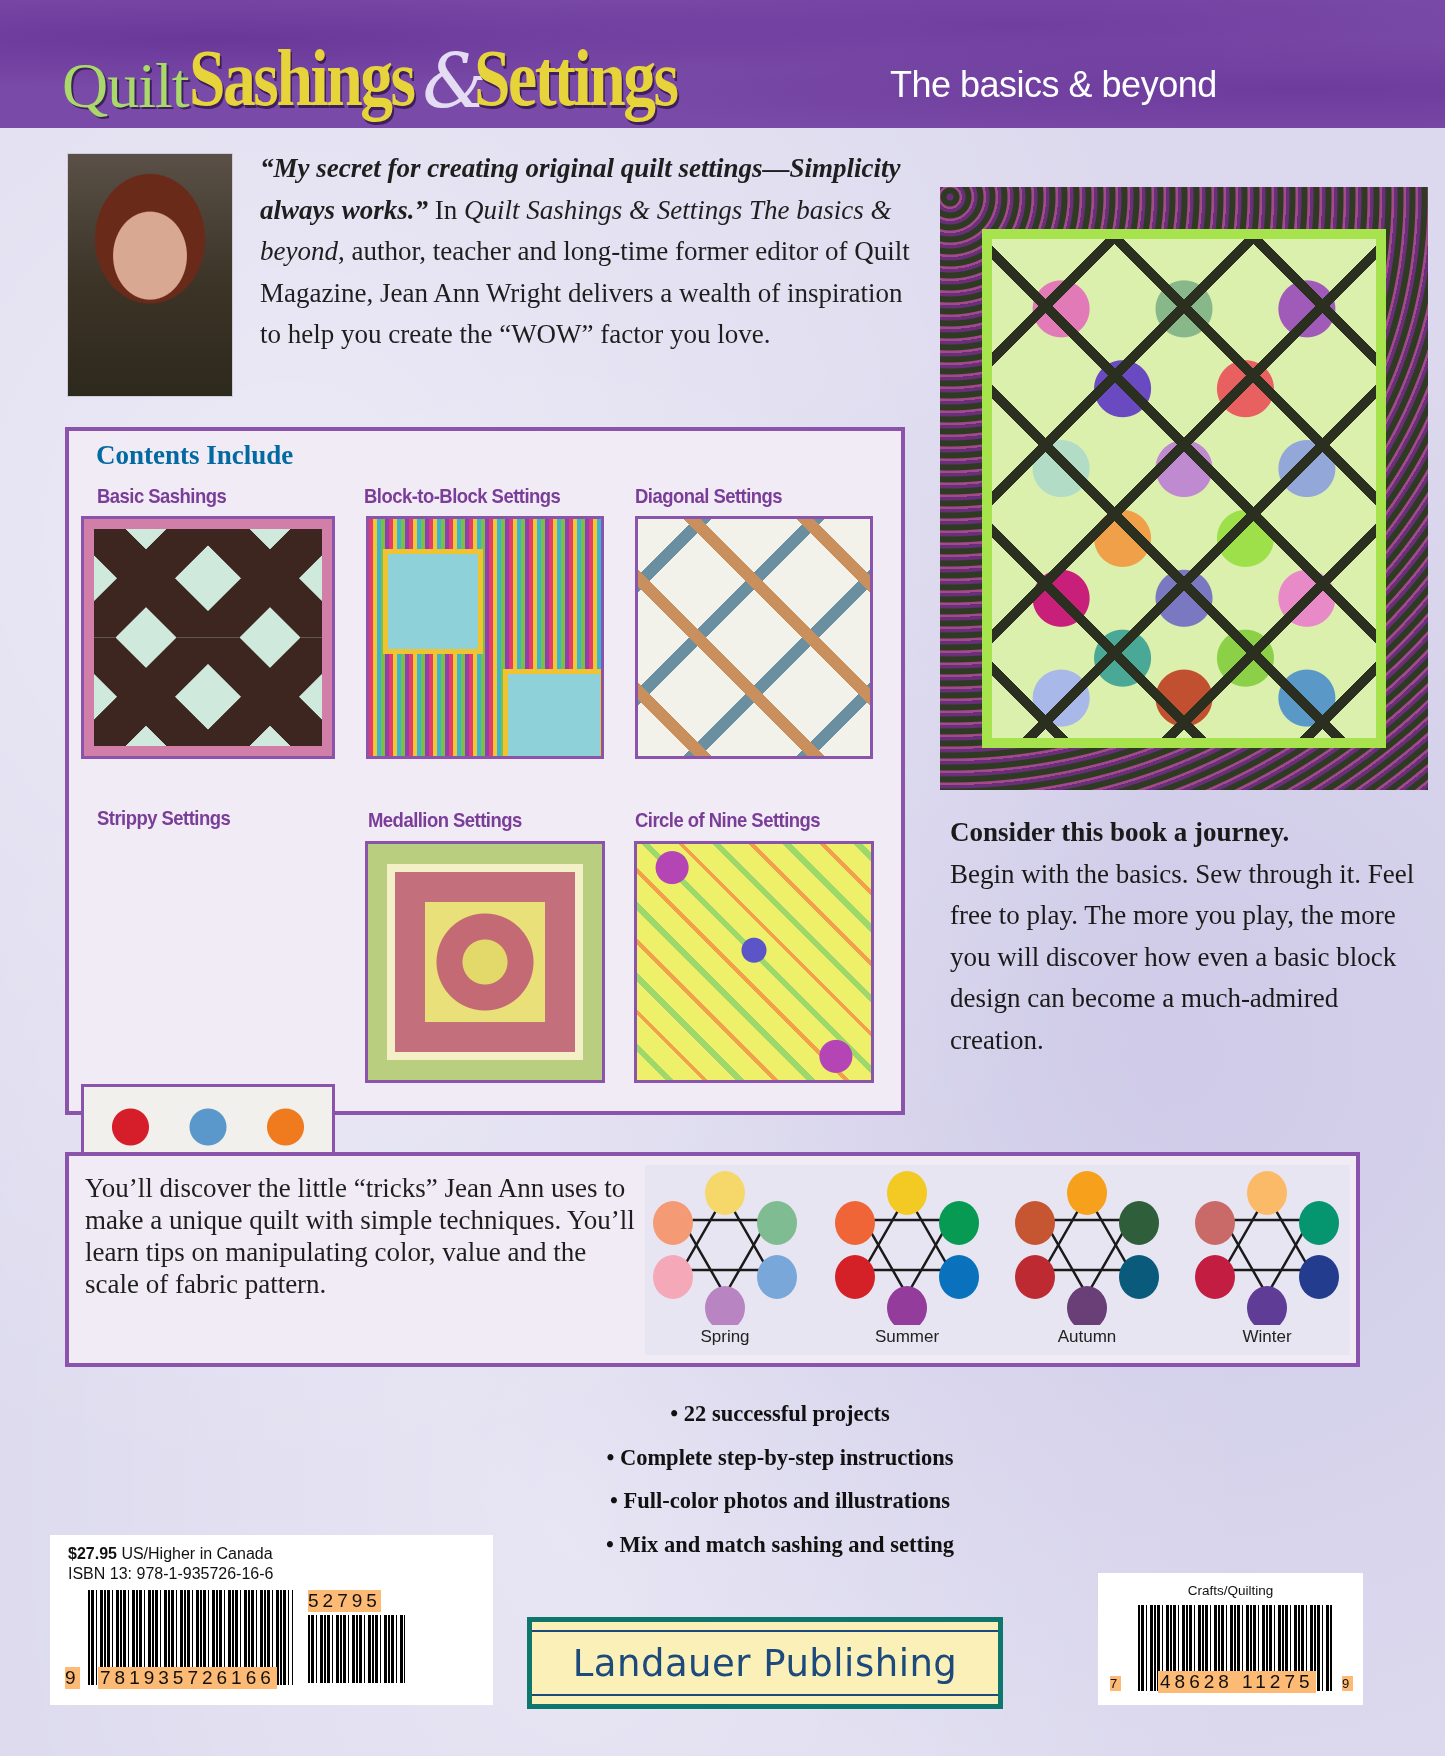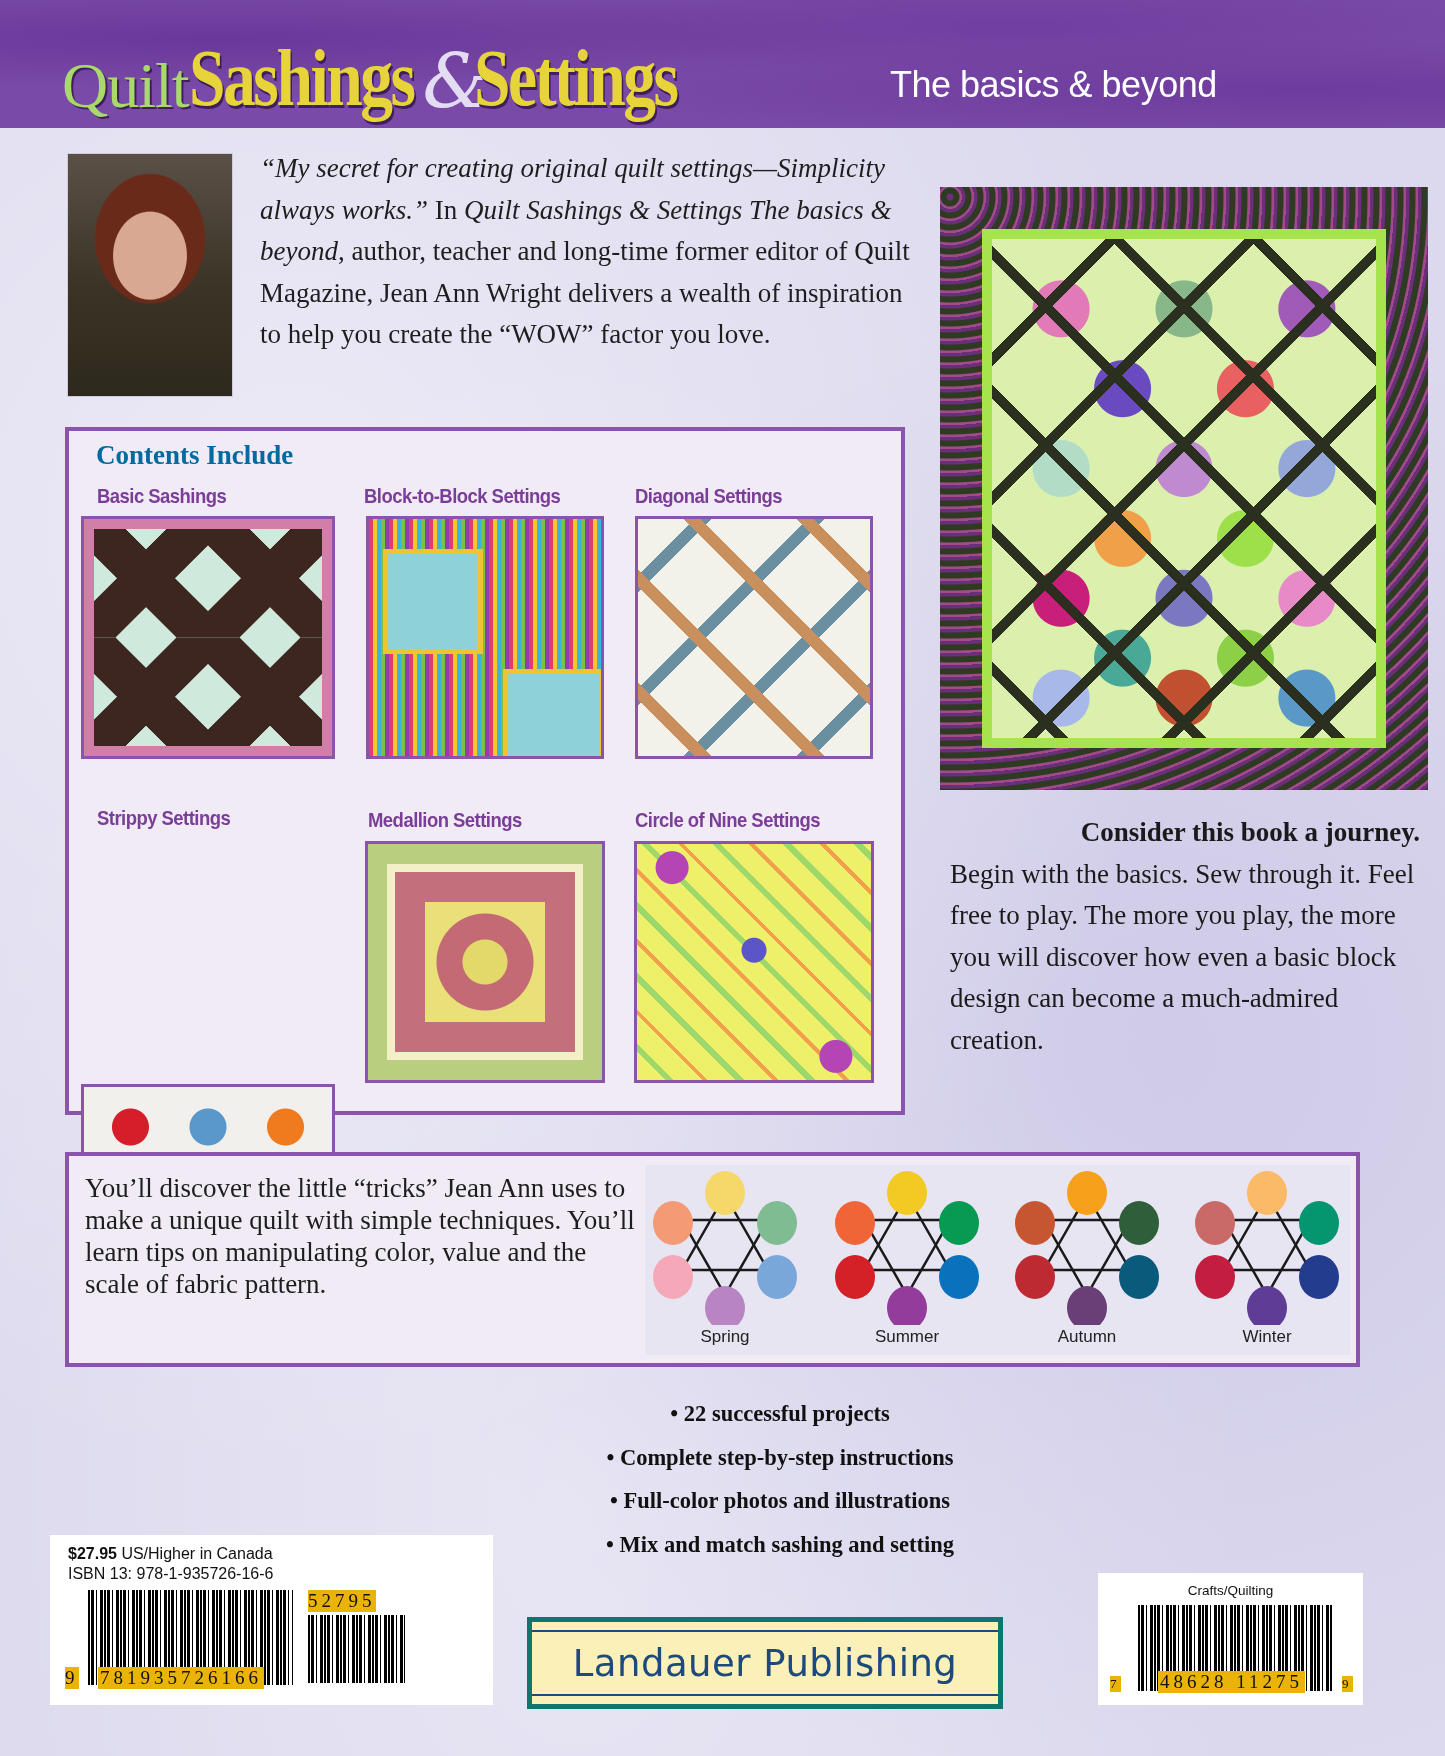--- a/index.html
+++ b/index.html
@@ -49,21 +49,21 @@
     left: 67px; top: 153px; width: 166px; height: 244px;
     background:
       radial-gradient(ellipse 52px 62px at 50% 42%, #d9a892 0 70%, transparent 72%),
       radial-gradient(ellipse 68px 80px at 50% 35%, #6a2a1a 0 80%, transparent 82%),
       linear-gradient(#5a5047, #3b3326 55%, #2e291d);
     border: 1px solid #cfcbd9;
   }
   .intro {
     left: 260px; top: 148px; width: 660px; font-size: 27px; line-height: 41.5px; color: #1e1e1e;
   }
-  .intro .quote { font-style: italic; font-weight: normal; }
+  .intro .quote { font-style: italic; font-weight: bold; }
   .intro em { font-style: italic; }
 
   
   .contents-box {
     left: 65px; top: 427px; width: 840px; height: 688px;
     border: 4px solid #8a54ad; background: #f0ebf5;
   }
   .contents-title {
     left: 96px; top: 440px; font-size: 27px; font-weight: bold; color: #0369a1;
   }
@@ -169,21 +169,21 @@
       radial-gradient(circle at 34% 84%, #4aa896 0 28px, transparent 29px),
       radial-gradient(circle at 66% 84%, #8cd048 0 28px, transparent 29px),
       radial-gradient(circle at 18% 92%, #a8b8e8 0 28px, transparent 29px),
       radial-gradient(circle at 50% 92%, #c05030 0 28px, transparent 29px),
       radial-gradient(circle at 82% 92%, #5a98c8 0 28px, transparent 29px),
       #dcf0ae;
   }
 
   
   .journey { left: 950px; top: 812px; width: 470px; font-size: 27px; line-height: 41.5px; color: #1a1a1a; }
-  .journey .lead { font-weight: bold; text-align: right; }
+  .journey .lead { font-weight: bold; }
 
   
   .color-box {
     left: 65px; top: 1152px; width: 1295px; height: 215px;
     border: 4px solid #8a54ad; background: #f0ebf5;
   }
   .color-text { left: 85px; top: 1172px; width: 560px; font-size: 27px; line-height: 32px; color: #1e1e1e; }
   .wheel-panel { left: 645px; top: 1165px; width: 705px; height: 190px; background: #e8e5f2; }
   .wheel { position: absolute; width: 150px; height: 185px; top: 0; }
   .wheel svg { position: absolute; left: 0; top: 0; }
@@ -195,21 +195,21 @@
   
   .bullets { left: 540px; top: 1392px; width: 480px; text-align: center; }
   .bullet { font-size: 22.5px; font-weight: bold; line-height: 43.5px; color: #111; white-space: nowrap; }
 
   
   .price-box {
     left: 50px; top: 1535px; width: 443px; height: 170px; background: #fff;
   }
   .price-line { position: absolute; left: 18px; font-family: "Liberation Sans", sans-serif; font-size: 16px; color: #111; white-space: nowrap; }
   .barcode { position: absolute; background: repeating-linear-gradient(90deg, #000 0 2px, #fff 2px 3px, #000 3px 6px, #fff 6px 8px, #000 8px 9px, #fff 9px 12px, #000 12px 15px, #fff 15px 16px); }
-  .bc-digits { position: absolute; font-family: Liberation Serif, serif; color: #111; letter-spacing: 4px; white-space: nowrap; background: #eab308; }
+  .bc-digits { position: absolute; font-family: Liberation Sans, sans-serif; color: #111; letter-spacing: 4px; white-space: nowrap; background: #fdba74; }
 
   .publisher {
     left: 527px; top: 1617px; width: 476px; height: 92px;
     background: #fbf0b8; border: 5px solid #0f766e;
     box-shadow: inset 0 8px 0 #fbf0b8, inset 0 10px 0 #1c4a7c, inset 0 -8px 0 #fbf0b8, inset 0 -10px 0 #1c4a7c;
     display: flex; align-items: center; justify-content: center;
   }
   .publisher span { font-family: "DejaVu Sans", sans-serif; font-size: 37px; color: #1c4a7c; letter-spacing: 0.5px; }
 
   .upc-box { left: 1098px; top: 1573px; width: 265px; height: 132px; background: #fff; }

